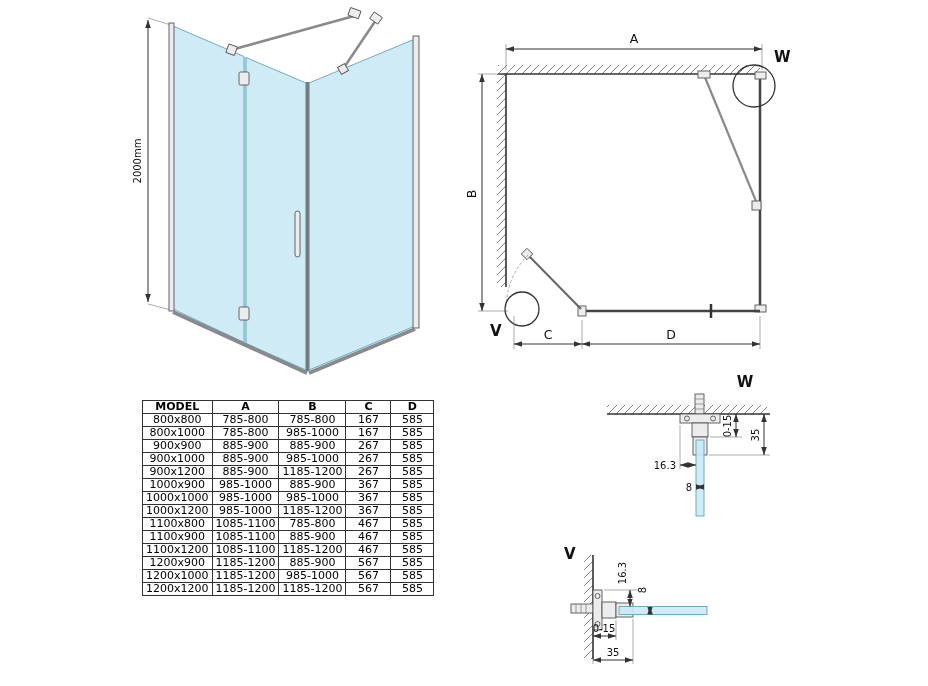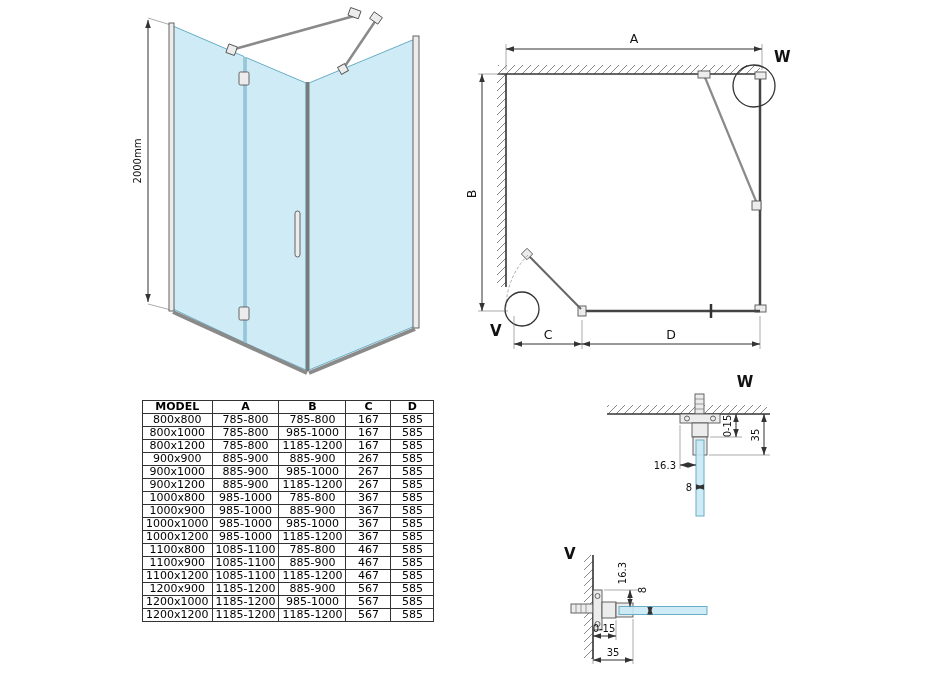--- a/index.html
+++ b/index.html
@@ -254,52 +254,38 @@
           <td>585</td>
         </tr>
         <tr>
           <td>800x1000</td>
           <td>785-800</td>
           <td>985-1000</td>
           <td>167</td>
           <td>585</td>
         </tr>
         <tr>
-          <td>800x1200</td>
-          <td>785-800</td>
-          <td>1185-1200</td>
-          <td>167</td>
-          <td>585</td>
-        </tr>
-        <tr>
           <td>900x900</td>
           <td>885-900</td>
           <td>885-900</td>
           <td>267</td>
           <td>585</td>
         </tr>
         <tr>
           <td>900x1000</td>
           <td>885-900</td>
           <td>985-1000</td>
           <td>267</td>
           <td>585</td>
         </tr>
         <tr>
           <td>900x1200</td>
           <td>885-900</td>
           <td>1185-1200</td>
           <td>267</td>
-          <td>585</td>
-        </tr>
-        <tr>
-          <td>1000x800</td>
-          <td>985-1000</td>
-          <td>785-800</td>
-          <td>367</td>
           <td>585</td>
         </tr>
         <tr>
           <td>1000x900</td>
           <td>985-1000</td>
           <td>885-900</td>
           <td>367</td>
           <td>585</td>
         </tr>
         <tr>

